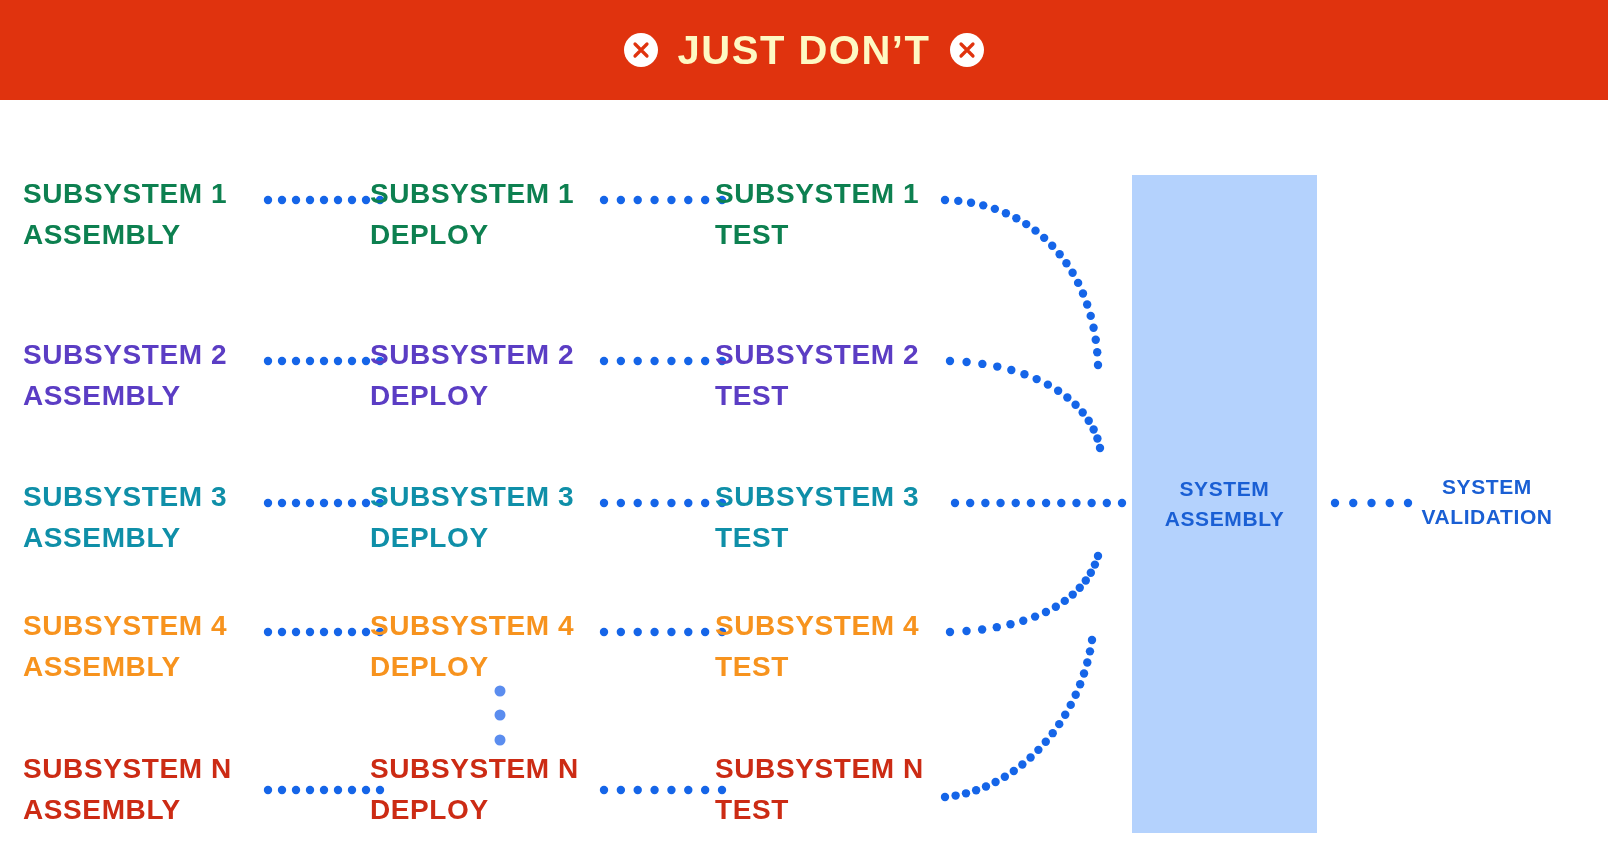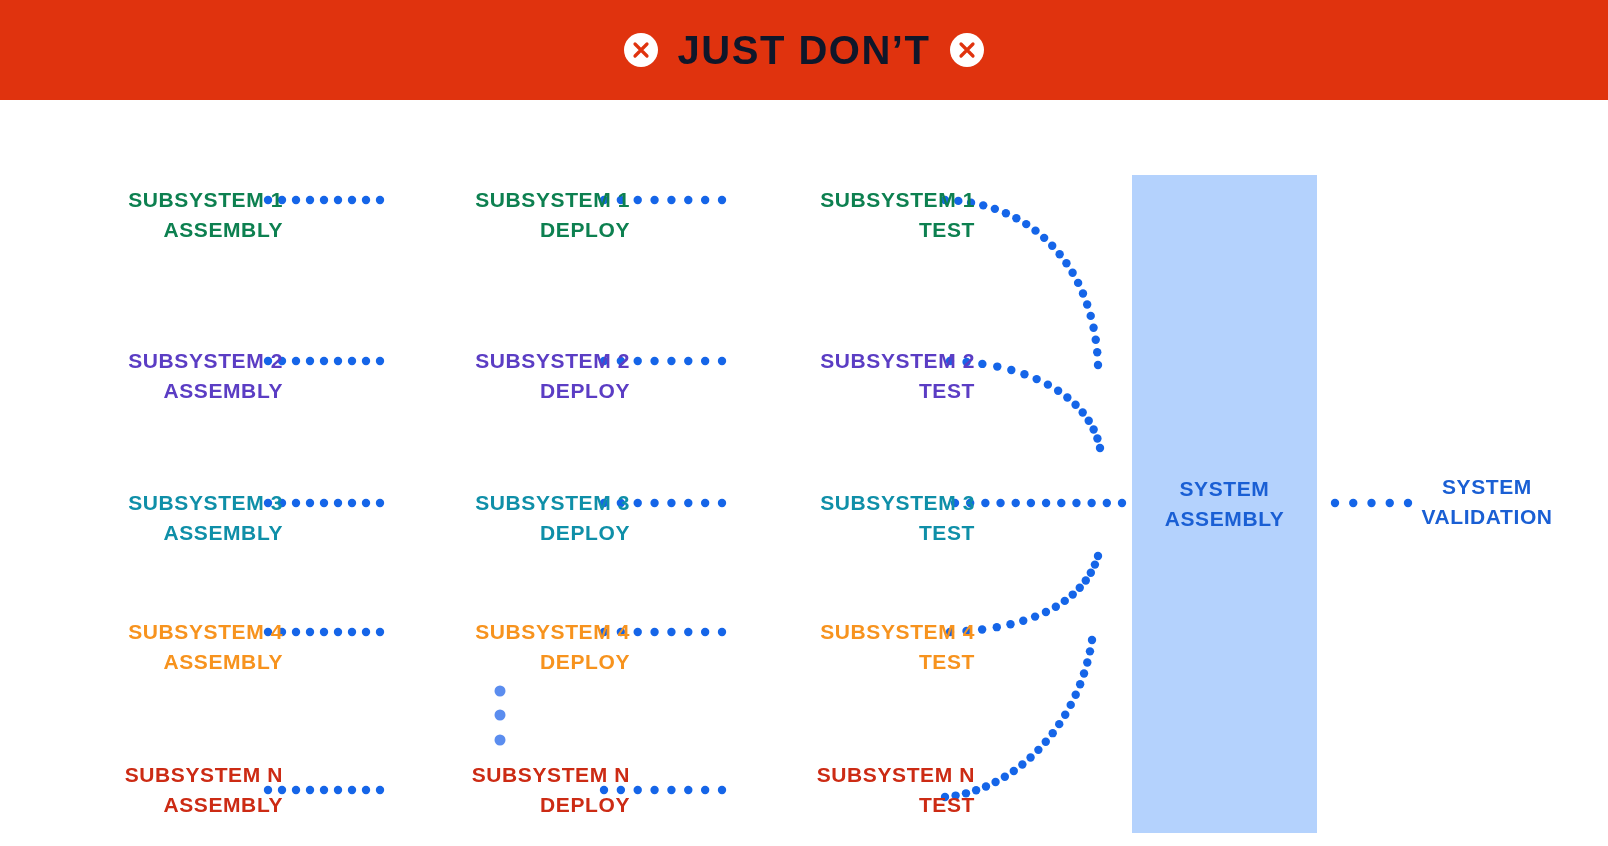--- a/index.html
+++ b/index.html
@@ -28,22 +28,22 @@
     white-space: nowrap;
   }
   .x-circle { display: block; width: 34px; height: 34px; flex: 0 0 auto; }
 
   
   .canvas { position: absolute; left: 0; top: 100px; width: 1608px; height: 746px; }
 
   
   .node {
     position: absolute;
-    text-align: right;
-    font-size: 21px;
+    text-align: left;
+    font-size: 28px;
     font-weight: bold;
     line-height: 1.45;
     letter-spacing: 0.6px;
     transform: translate(-50%, -50%);
     white-space: pre-line;
     width: 260px;
   }
 
   
   .sys-box {
@@ -81,21 +81,21 @@
 </head>
 <body>
 
 <div id="root">
 
   <div class="header" style="background: rgb(224, 51, 14);">
     <svg class="x-circle" viewBox="0 0 34 34">
       <circle cx="17" cy="17" r="17" fill="#ffffff"></circle>
       <path d="M11 11 L23 23 M23 11 L11 23" stroke="#e0330e" stroke-width="3.2" stroke-linecap="round"></path>
     </svg>
-    <div class="header-title" style="color: #0f172a;">JUST DON’T</div>
+    <div class="header-title" style="color: #fef9c3;">JUST DON’T</div>
     <svg class="x-circle" viewBox="0 0 34 34">
       <circle cx="17" cy="17" r="17" fill="#ffffff"></circle>
       <path d="M11 11 L23 23 M23 11 L11 23" stroke="#e0330e" stroke-width="3.2" stroke-linecap="round"></path>
     </svg>
   </div>
 
   <div class="canvas">
 
     <div class="sys-box" style="background: rgb(180, 210, 253);"></div>
 

